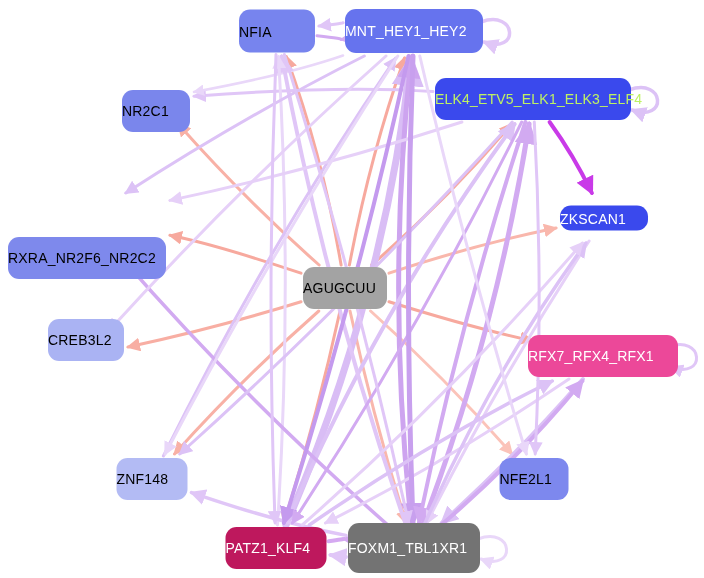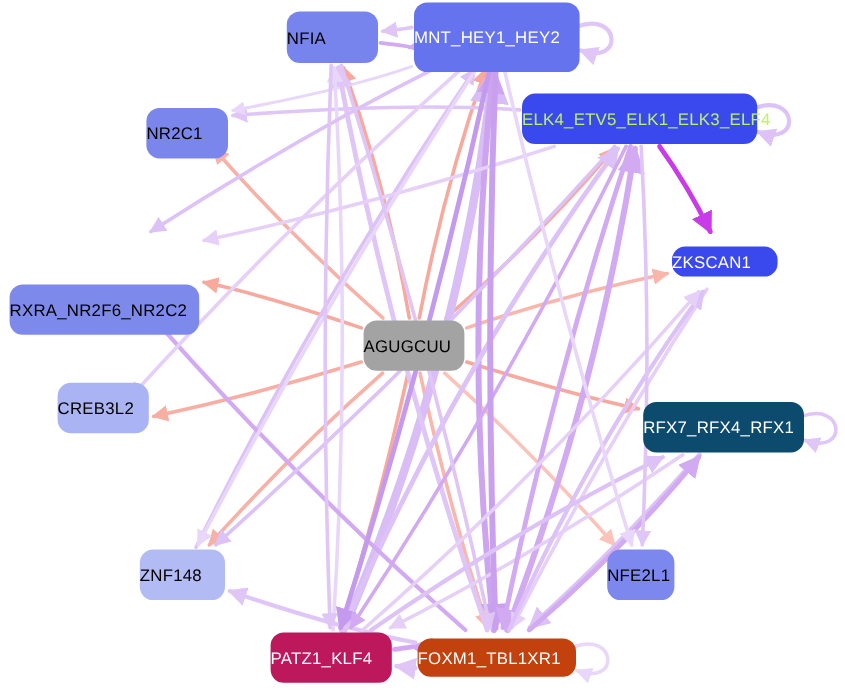--- a/index.html
+++ b/index.html
@@ -129,50 +129,50 @@
       <path d="M 346.0 556.9 Q 345.0 557.0 330.5 555.1" fill="none" stroke="#e0c6f7" stroke-width="4" stroke-linecap="round" marker-end="url(#arw-e0c6f7)"></path>
       <path d="M 481 22 C 517 9, 520 55, 484 42" fill="none" stroke="#e0c6f7" stroke-width="3.5" stroke-linecap="round" marker-end="url(#arw-e0c6f7)"></path>
       <path d="M 629 90 C 665 77, 668 123, 632 110" fill="none" stroke="#dcc2f6" stroke-width="3.5" stroke-linecap="round" marker-end="url(#arw-dcc2f6)"></path>
       <path d="M 668 347 C 704 334, 707 380, 671 367" fill="none" stroke="#e0c6f7" stroke-width="3" stroke-linecap="round" marker-end="url(#arw-e0c6f7)"></path>
       <path d="M 478 539 C 514 526, 517 572, 481 559" fill="none" stroke="#e9d7f9" stroke-width="3" stroke-linecap="round" marker-end="url(#arw-e9d7f9)"></path>
     </svg>
   <div id="node-layer">
       <div class="node" style="left: 277px; top: 31px; width: 76px; height: 43px; background: rgb(119, 132, 238); color: rgb(0, 0, 0);">
         <span>NFIA</span>
       </div>
-      <div class="node" style="left: 414px; top: 31px; width: 138px; height: 58px; background: rgb(102, 115, 238); color: rgb(255, 255, 255);">
+      <div class="node" style="left: 414px; top: 31px; width: 138px; height: 44px; background: rgb(102, 115, 238); color: rgb(255, 255, 255);">
         <span>MNT_HEY1_HEY2</span>
       </div>
       <div class="node" style="left: 156px; top: 99px; width: 68px; height: 42px; background: rgb(122, 134, 236); color: rgb(0, 0, 0); margin-top: 12px;">
         <span>NR2C1</span>
       </div>
       <div class="node" style="left: 533px; top: 99px; width: 196px; height: 42px; background: rgb(58, 73, 237); color: #bef264;">
         <span>ELK4_ETV5_ELK1_ELK3_ELF4</span>
       </div>
       <div class="node" style="left: 87px; top: 218px; width: 158px; height: 42px; background: rgb(126, 137, 236); color: rgb(0, 0, 0); margin-top: 40px;">
         <span>RXRA_NR2F6_NR2C2</span>
       </div>
       <div class="node" style="left: 604px; top: 218px; width: 88px; height: 25px; background: rgb(58, 73, 237); color: rgb(255, 255, 255);">
         <span>ZKSCAN1</span>
       </div>
       <div class="node" style="left: 345px; top: 288px; width: 84px; height: 42px; background: #a3a3a3; color: rgb(0, 0, 0);">
         <span>AGUGCUU</span>
       </div>
       <div class="node" style="left: 86px; top: 340px; width: 76px; height: 42px; background: rgb(170, 179, 243); color: rgb(0, 0, 0);">
         <span>CREB3L2</span>
       </div>
-      <div class="node" style="left: 603px; top: 356px; width: 134px; height: 42px; background: #0c4a6e; color: rgb(255, 255, 255);">
+      <div class="node" style="left: 603px; top: 356px; width: 150px; height: 42px; background: #ec4899; color: rgb(255, 255, 255);">
         <span>RFX7_RFX4_RFX1</span>
       </div>
       <div class="node" style="left: 152px; top: 479px; width: 71px; height: 42px; background: rgb(179, 187, 244); color: rgb(0, 0, 0);">
         <span>ZNF148</span>
       </div>
-      <div class="node" style="left: 534px; top: 479px; width: 56px; height: 42px; background: rgb(125, 136, 238); color: rgb(0, 0, 0);">
+      <div class="node" style="left: 534px; top: 479px; width: 69px; height: 42px; background: rgb(125, 136, 238); color: rgb(0, 0, 0);">
         <span>NFE2L1</span>
       </div>
       <div class="node" style="left: 276px; top: 548px; width: 101px; height: 42px; background: #be185d; color: rgb(255, 255, 255);">
         <span>PATZ1_KLF4</span>
       </div>
-      <div class="node" style="left: 414px; top: 548px; width: 132px; height: 32px; background: #c2410c; color: rgb(255, 255, 255);">
+      <div class="node" style="left: 414px; top: 548px; width: 132px; height: 50px; background: #737373; color: rgb(255, 255, 255);">
         <span>FOXM1_TBL1XR1</span>
       </div>
     </div>
 </div>
 
 </body></html>

